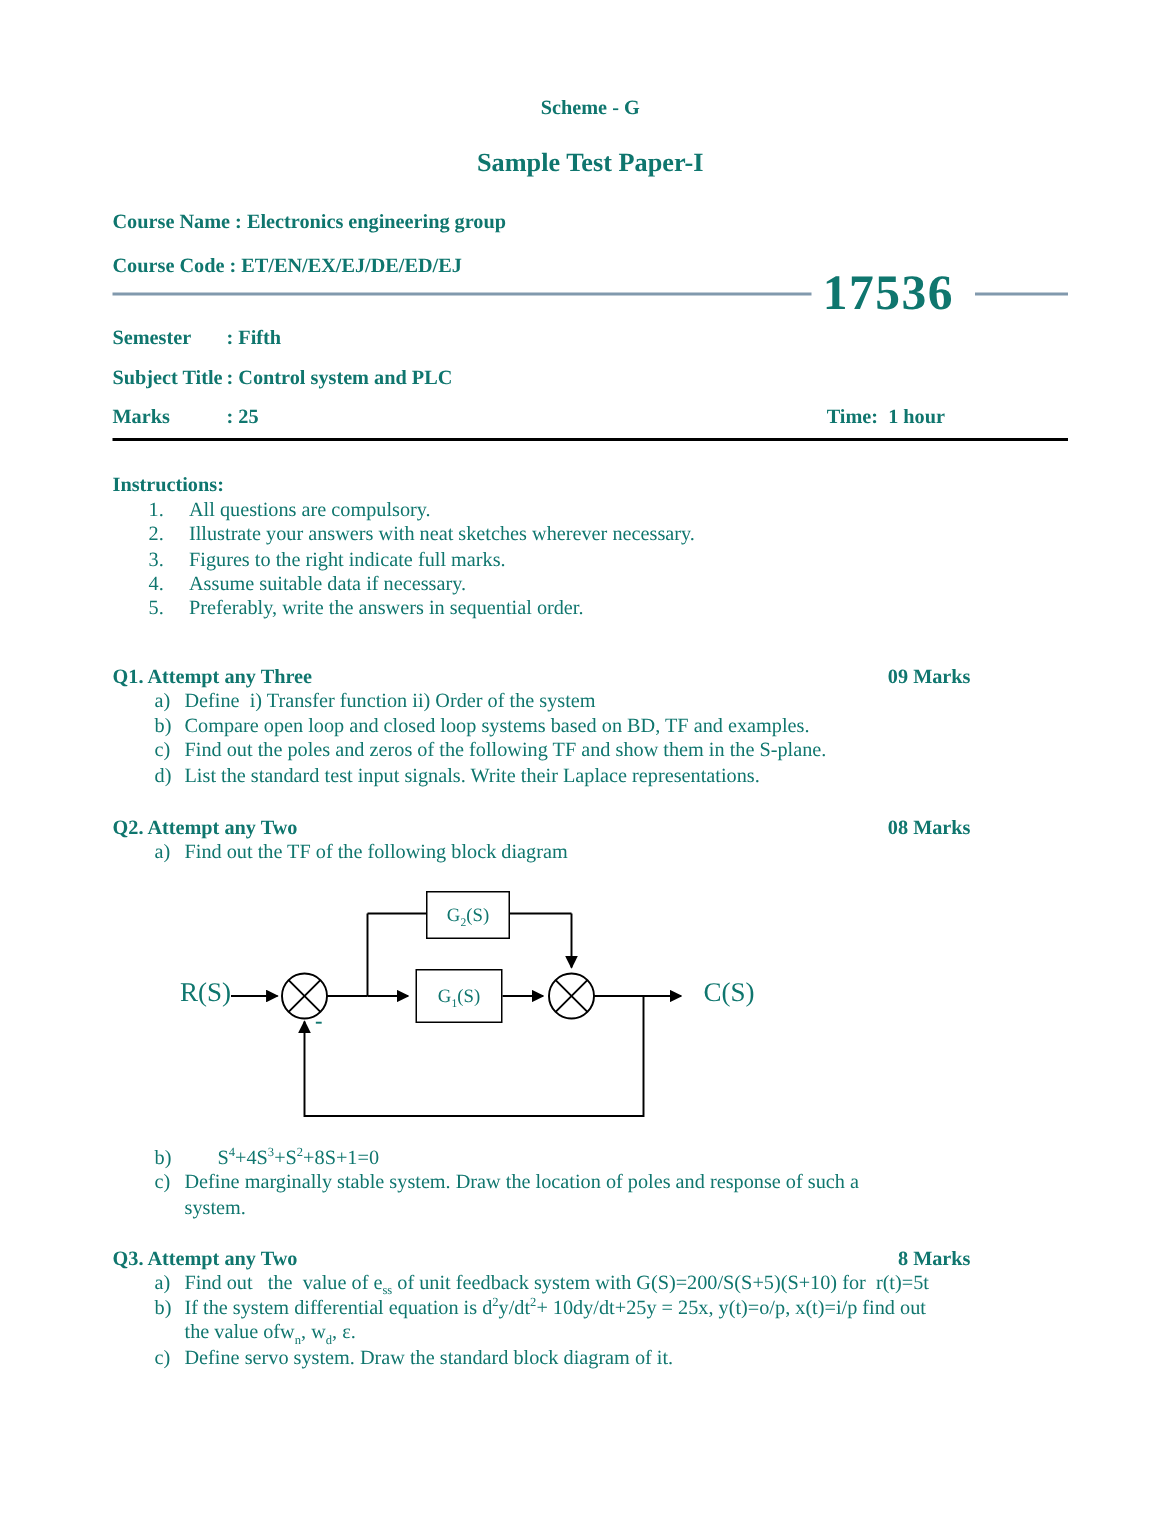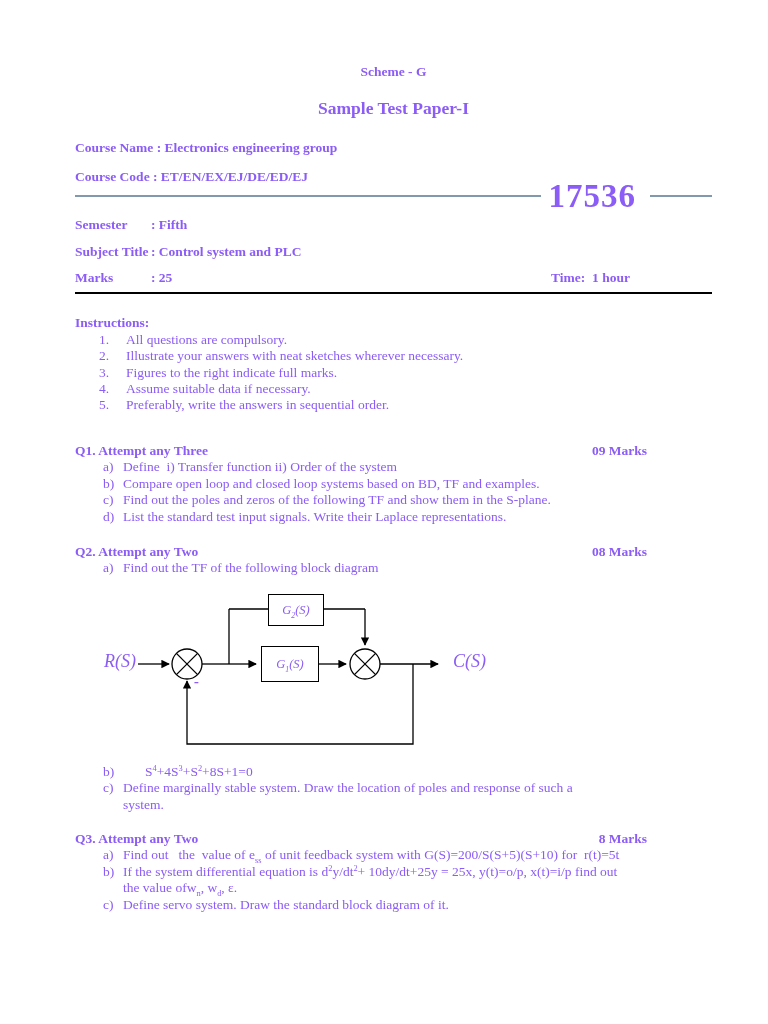--- a/index.html
+++ b/index.html
@@ -2,21 +2,21 @@
 <html><head>
 <meta charset="utf-8">
 <style>
   html,body{margin:0;padding:0;background:#ffffff;}
   .page{
     position:relative;
     width:768px;height:1024px;
     box-sizing:border-box;
     padding:64px 56px 0 75px;
     background:#ffffff;
-    color:#8b5cf6;
+    color:#0f766e;
     font-family:"Liberation Serif","DejaVu Serif",serif;
     font-size:13.5px;
     line-height:16.4px;
     overflow:hidden;
   }
   .center{text-align:center;}
   .scheme{font-weight:bold;}
   .paper-title{font-weight:bold;font-size:17.5px;line-height:22px;margin-top:17px;}
   .course-line{font-weight:bold;margin-top:21px;}
   .course-line.second{margin-top:12px;}
@@ -39,21 +39,21 @@
   .q-heading.q2{margin-top:19px;}
   .q-heading.q3{margin-top:18px;}
   .q-marks{margin-left:auto;padding-right:65px;}
   .q-item{display:flex;margin-left:28px;}
   .q-item-label{width:20px;flex:none;}
   .q-item-body{flex:1;}
   .q-item-text,.q-item-cont{white-space:pre-wrap;}
   .q-item-cont.indent{margin-left:22px;}
   sup,sub{font-size:0.62em;line-height:0;}
   
-  .diagram{position:relative;width:400px;height:165px;margin:14px 0 8px 25px;font-style:italic;}
+  .diagram{position:relative;width:400px;height:165px;margin:14px 0 8px 41px;}
   .diagram svg{position:absolute;left:0;top:0;}
   .bd-box{
     position:absolute;border:1.2px solid #000;background:#fff;
     display:flex;align-items:center;justify-content:center;font-size:12.5px;
   }
   .bd-box.g2{left:168px;top:3px;width:54px;height:30px;}
   .bd-box.g1{left:161px;top:55px;width:56px;height:34px;}
   .bd-label{position:absolute;font-size:18px;}
   .bd-label.rs{left:4px;top:62px;}
   .bd-label.cs{left:353px;top:62px;}

